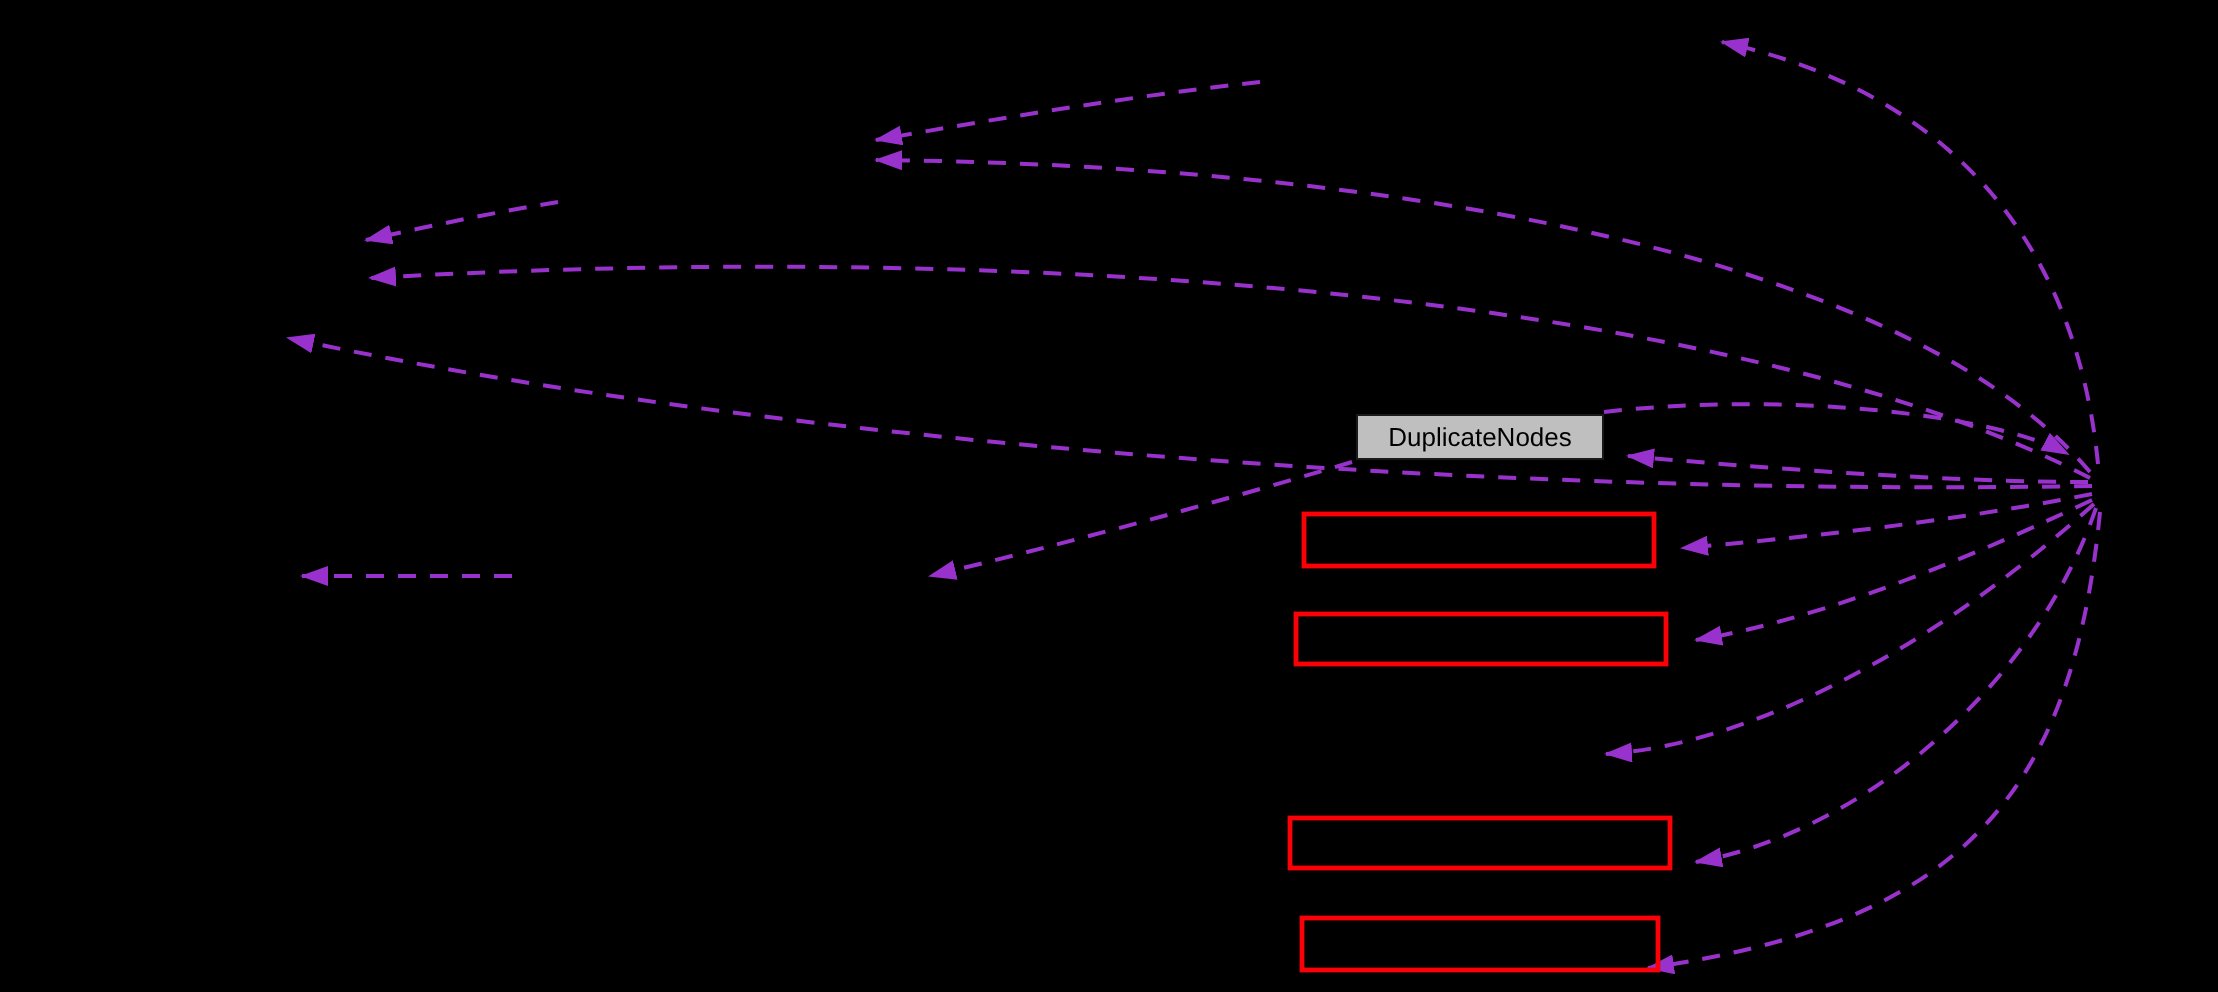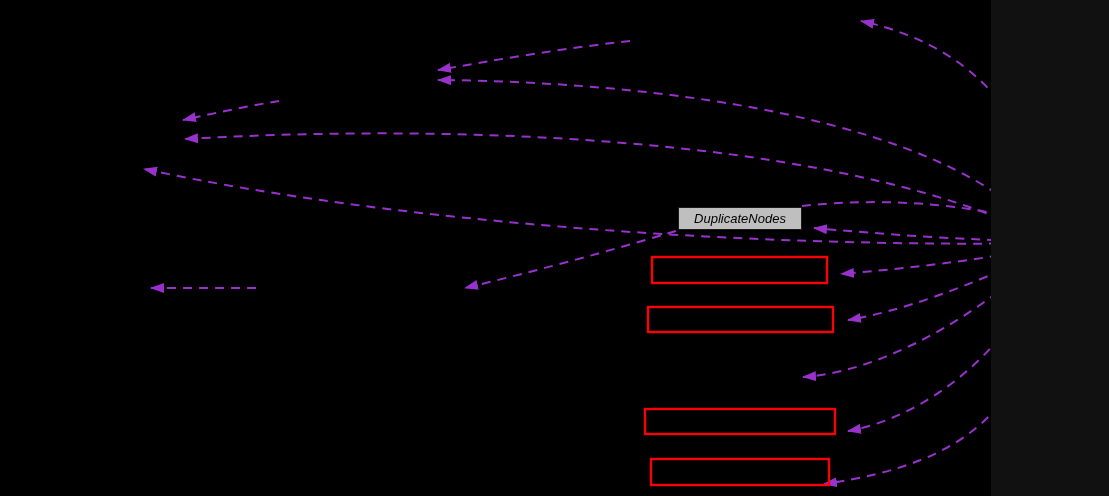--- a/index.html
+++ b/index.html
@@ -6,25 +6,24 @@
     --background:#000000;
     --edge:#9932cc;
     --main-node-fill:#bfbfbf;
     --main-node-stroke:#1a1a1a;
     --main-node-text:#000000;
     --truncated-border:#fb0006;
   }
   html,body{margin:0;padding:0;background:#111;}
   #canvas{
     position:relative;
-    width:991px;height:496px;
+    width:1109px;height:496px;
     background:var(--background);
     overflow:hidden;
     font-family:"Liberation Sans", sans-serif;
-    font-style:italic;
   }
   #graph{position:absolute;left:0;top:0;}
   .edge{
     fill:none;
     stroke:var(--edge);
     stroke-width:2;
     stroke-dasharray:9 7;
     marker-end:url(#ah);
   }
   .solid-head{fill:var(--edge);stroke:none;}

